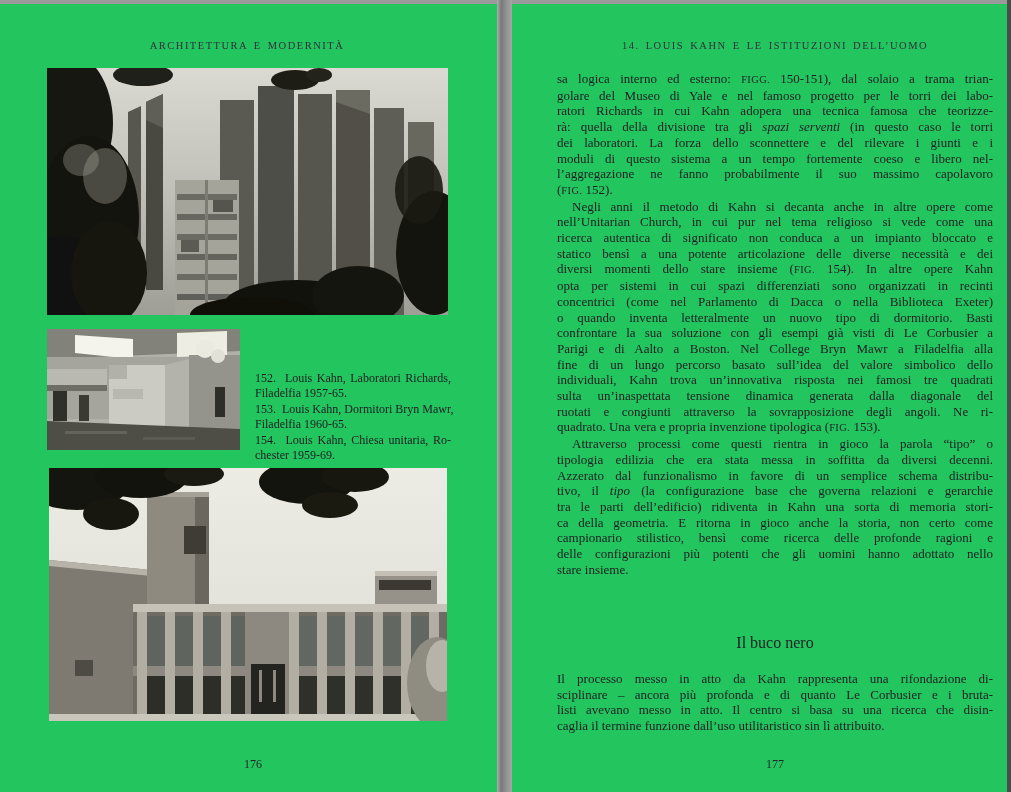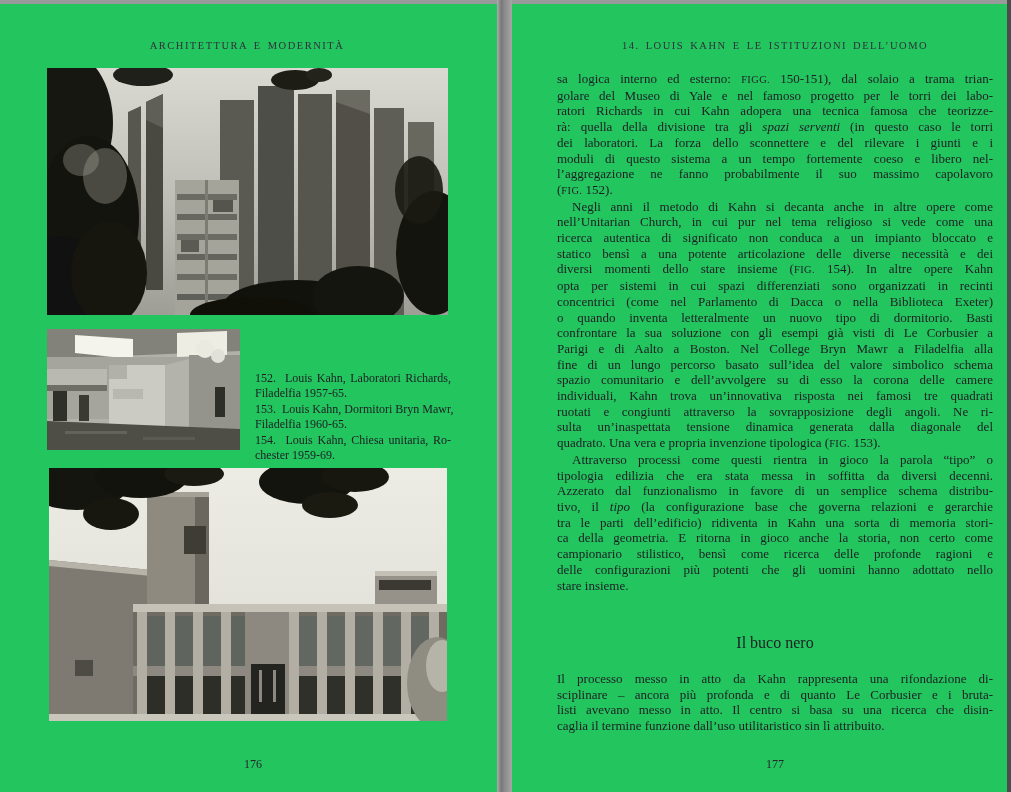--- a/index.html
+++ b/index.html
@@ -237,25 +237,24 @@
         <div class="jline indent">Negli anni il metodo di Kahn si decanta anche in altre opere come</div>
         <div class="jline">nell’Unitarian Church, in cui pur nel tema religioso si vede come una</div>
         <div class="jline">ricerca autentica di significato non conduca a un impianto bloccato e</div>
         <div class="jline">statico bensì a una potente articolazione delle diverse necessità e dei</div>
         <div class="jline">diversi momenti dello stare insieme (<span class="sc">FIG.</span> 154). In altre opere Kahn</div>
         <div class="jline">opta per sistemi in cui spazi differenziati sono organizzati in recinti</div>
         <div class="jline">concentrici (come nel Parlamento di Dacca o nella Biblioteca Exeter)</div>
         <div class="jline">o quando inventa letteralmente un nuovo tipo di dormitorio. Basti</div>
         <div class="jline">confrontare la sua soluzione con gli esempi già visti di Le Corbusier a</div>
         <div class="jline">Parigi e di Aalto a Boston. Nel College Bryn Mawr a Filadelfia alla</div>
-        <div class="jline">fine di un lungo percorso basato sull’idea del valore simbolico schema</div>
-        <div class="jline">spazio comunitario e dell’avvolgere su di esso la corona delle camere</div>
+        <div class="jline">fine di un lungo percorso basato sull’idea del valore simbolico dello</div>
         <div class="jline">individuali, Kahn trova un’innovativa risposta nei famosi tre quadrati</div>
+        <div class="jline">sulta un’inaspettata tensione dinamica generata dalla diagonale del</div>
         <div class="jline">ruotati e congiunti attraverso la sovrapposizione degli angoli. Ne ri-</div>
-        <div class="jline">sulta un’inaspettata tensione dinamica generata dalla diagonale del</div>
         <div class="jline par-last">quadrato. Una vera e propria invenzione tipologica (<span class="sc">FIG.</span> 153).</div>
         <div class="jline indent">Attraverso processi come questi rientra in gioco la parola “tipo” o</div>
         <div class="jline">tipologia edilizia che era stata messa in soffitta da diversi decenni.</div>
         <div class="jline">Azzerato dal funzionalismo in favore di un semplice schema distribu-</div>
         <div class="jline">tivo, il <i>tipo</i> (la configurazione base che governa relazioni e gerarchie</div>
         <div class="jline">tra le parti dell’edificio) ridiventa in Kahn una sorta di memoria stori-</div>
         <div class="jline">ca della geometria. E ritorna in gioco anche la storia, non certo come</div>
         <div class="jline">campionario stilistico, bensì come ricerca delle profonde ragioni e</div>
         <div class="jline">delle configurazioni più potenti che gli uomini hanno adottato nello</div>
         <div class="jline par-last">stare insieme.</div>

